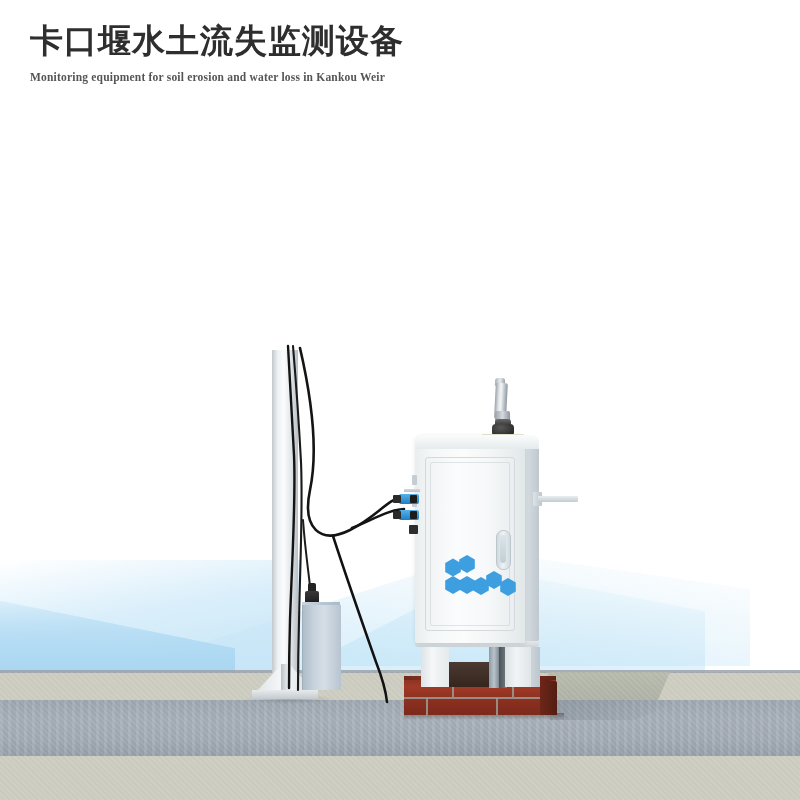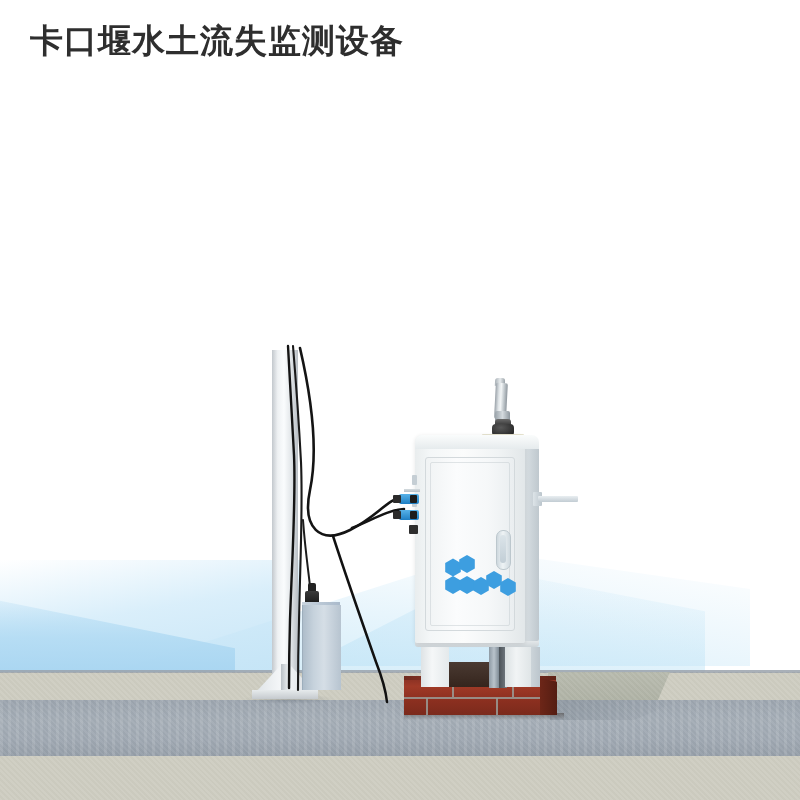--- a/index.html
+++ b/index.html
@@ -305,20 +305,21 @@
   <div class="ground-edge"></div>
   <div class="grass-patch"></div>
   <div class="road"></div>
   <div class="road-tex"></div>
   <div class="road-shadow"></div>
   <div class="ground-bot"></div>
   <div class="ground-noise"></div>
 
   <div id="titleblock">
     <div id="title-cn">卡口堰水土流失监测设备</div>
+    <div id="title-en">Monitoring equipment for soil erosion and water loss in Kankou Weir</div>
   </div>
 
   <div class="shadow-mast"></div>
   <div class="mast"></div>
   <div class="mast-gusset-l"></div>
   <div class="mast-gusset-mid"></div>
   <div class="mast-gusset-r"></div>
   <div class="mast-base-plate"></div>
 
 

